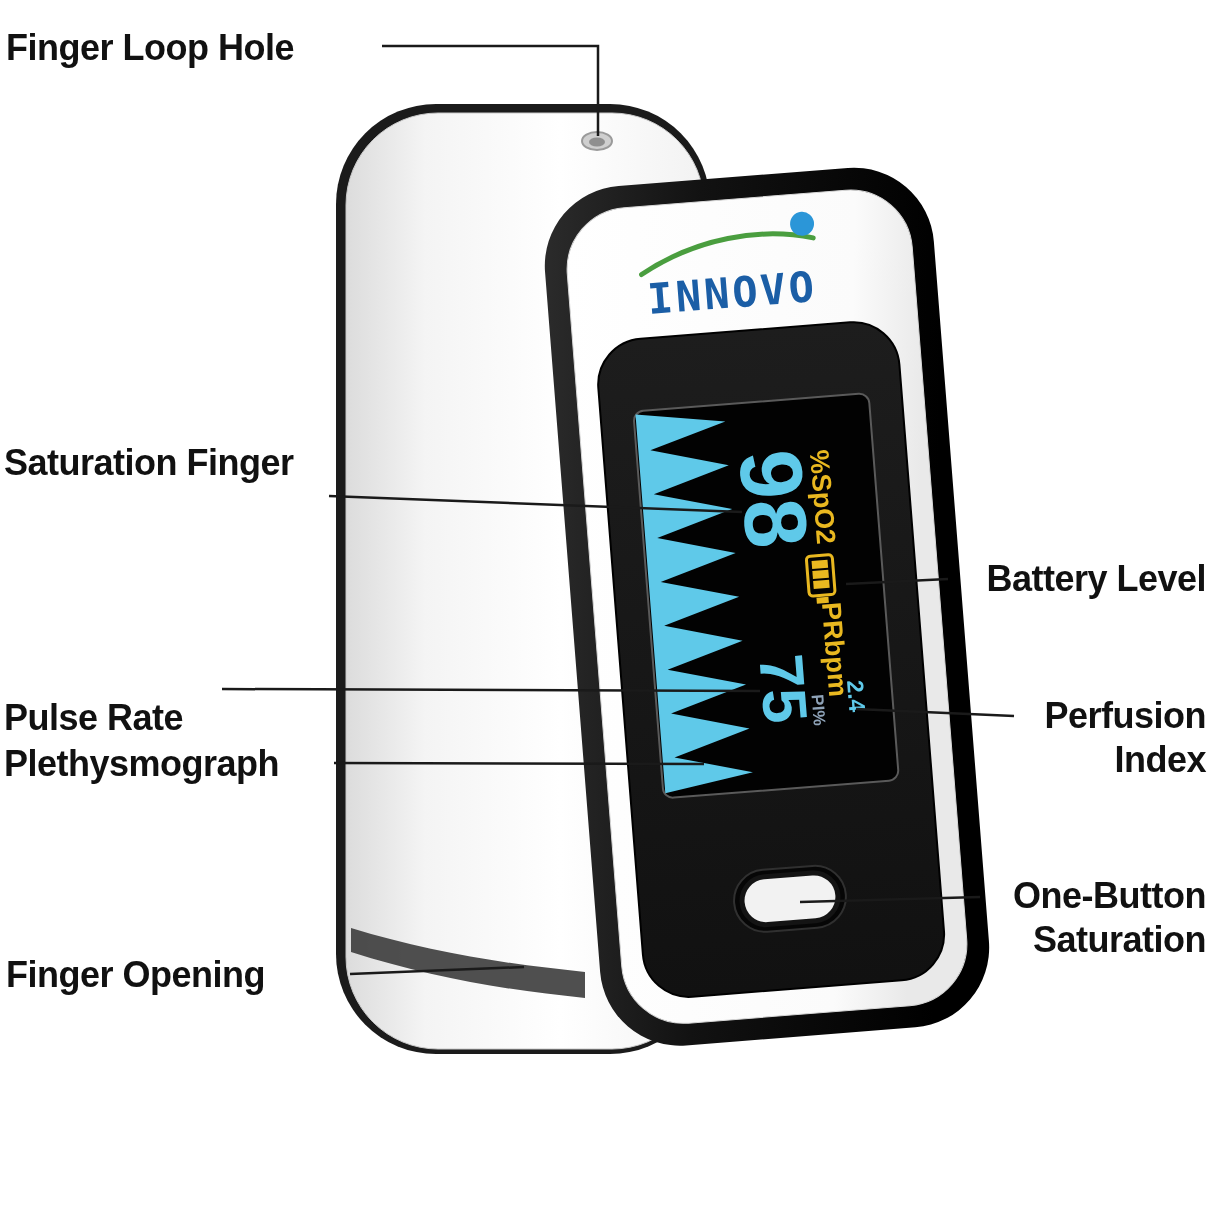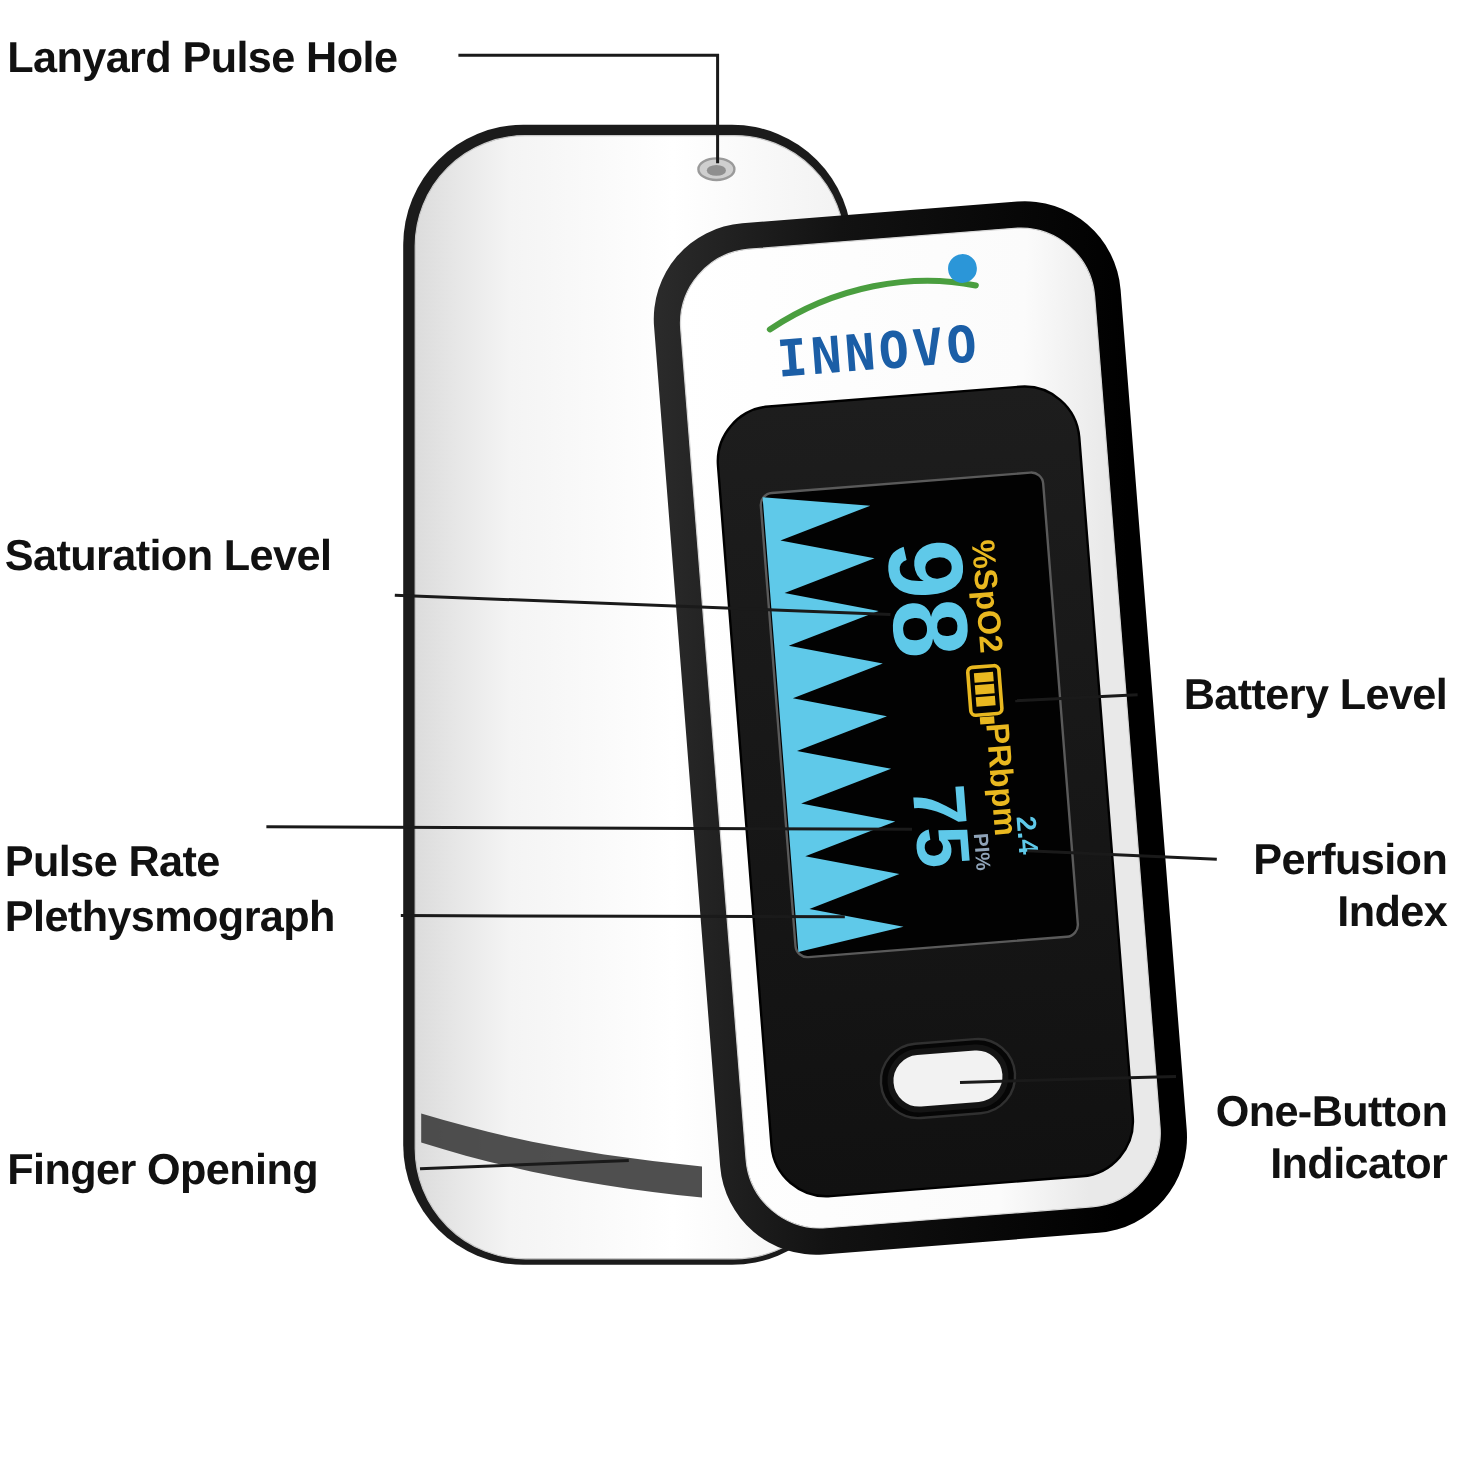--- a/index.html
+++ b/index.html
@@ -130,25 +130,25 @@
       <polyline points="222,689 760,691"></polyline>
       <polyline points="334,763 704,764"></polyline>
       <polyline points="350,974 524,967"></polyline>
       <polyline points="948,579 846,584"></polyline>
       <polyline points="1014,716 856,709"></polyline>
       <polyline points="980,897 800,902"></polyline>
     </g>
   </svg>
 
   <div class="callout" style="left:6px; top:26px;">
-    <div>Lanyard Pulse Hole</div>
+    <div>Finger Loop Hole</div>
   </div>
 
   <div class="callout" style="left:4px; top:441px;">
-    <div>Saturation Level</div>
+    <div>Saturation Finger</div>
   </div>
 
   <div class="callout" style="left:4px; top:696px;">
     <div>Pulse Rate</div>
   </div>
 
   <div class="callout" style="left:4px; top:742px;">
     <div>Plethysmograph</div>
   </div>
 
@@ -158,18 +158,18 @@
 
   <div class="callout right" style="right:8px; top:557px;">
     <div>Battery Level</div>
   </div>
 
   <div class="callout right" style="right:8px; top:694px;">
     <div>Perfusion</div>
     <div>Index</div>
   </div>
 
-  <div class="callout right" style="right:8px; top:904px;">
+  <div class="callout right" style="right:8px; top:874px;">
     <div>One-Button</div>
-    <div>Indicator</div>
+    <div>Saturation</div>
   </div>
 
 </div>
 
 </body></html>

